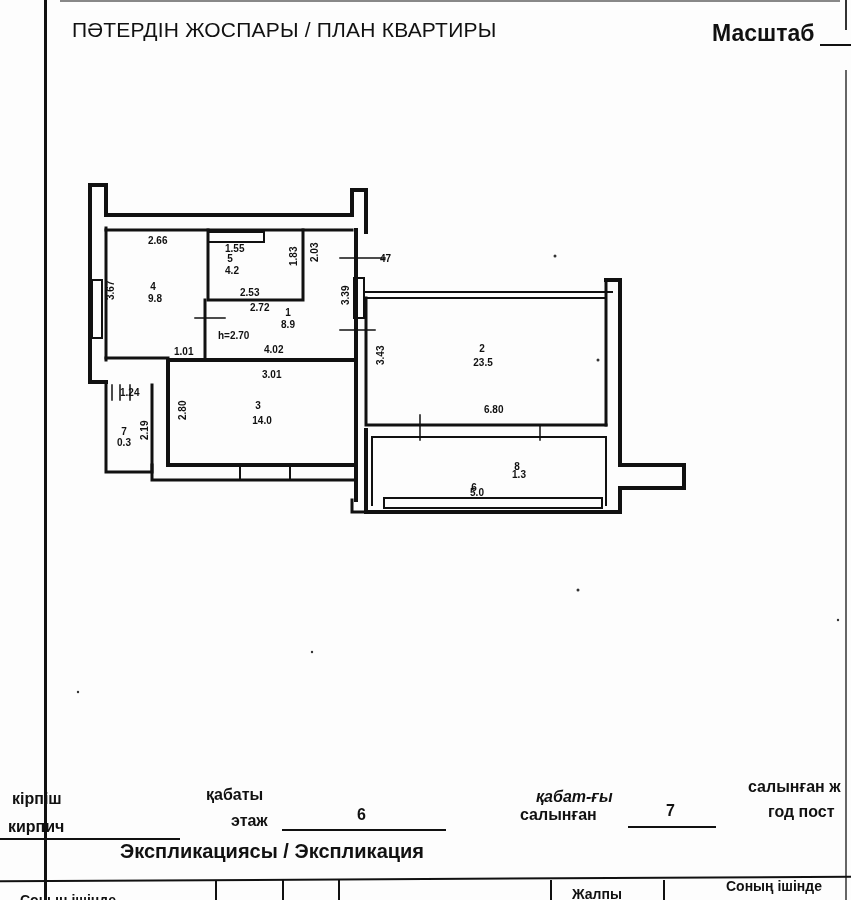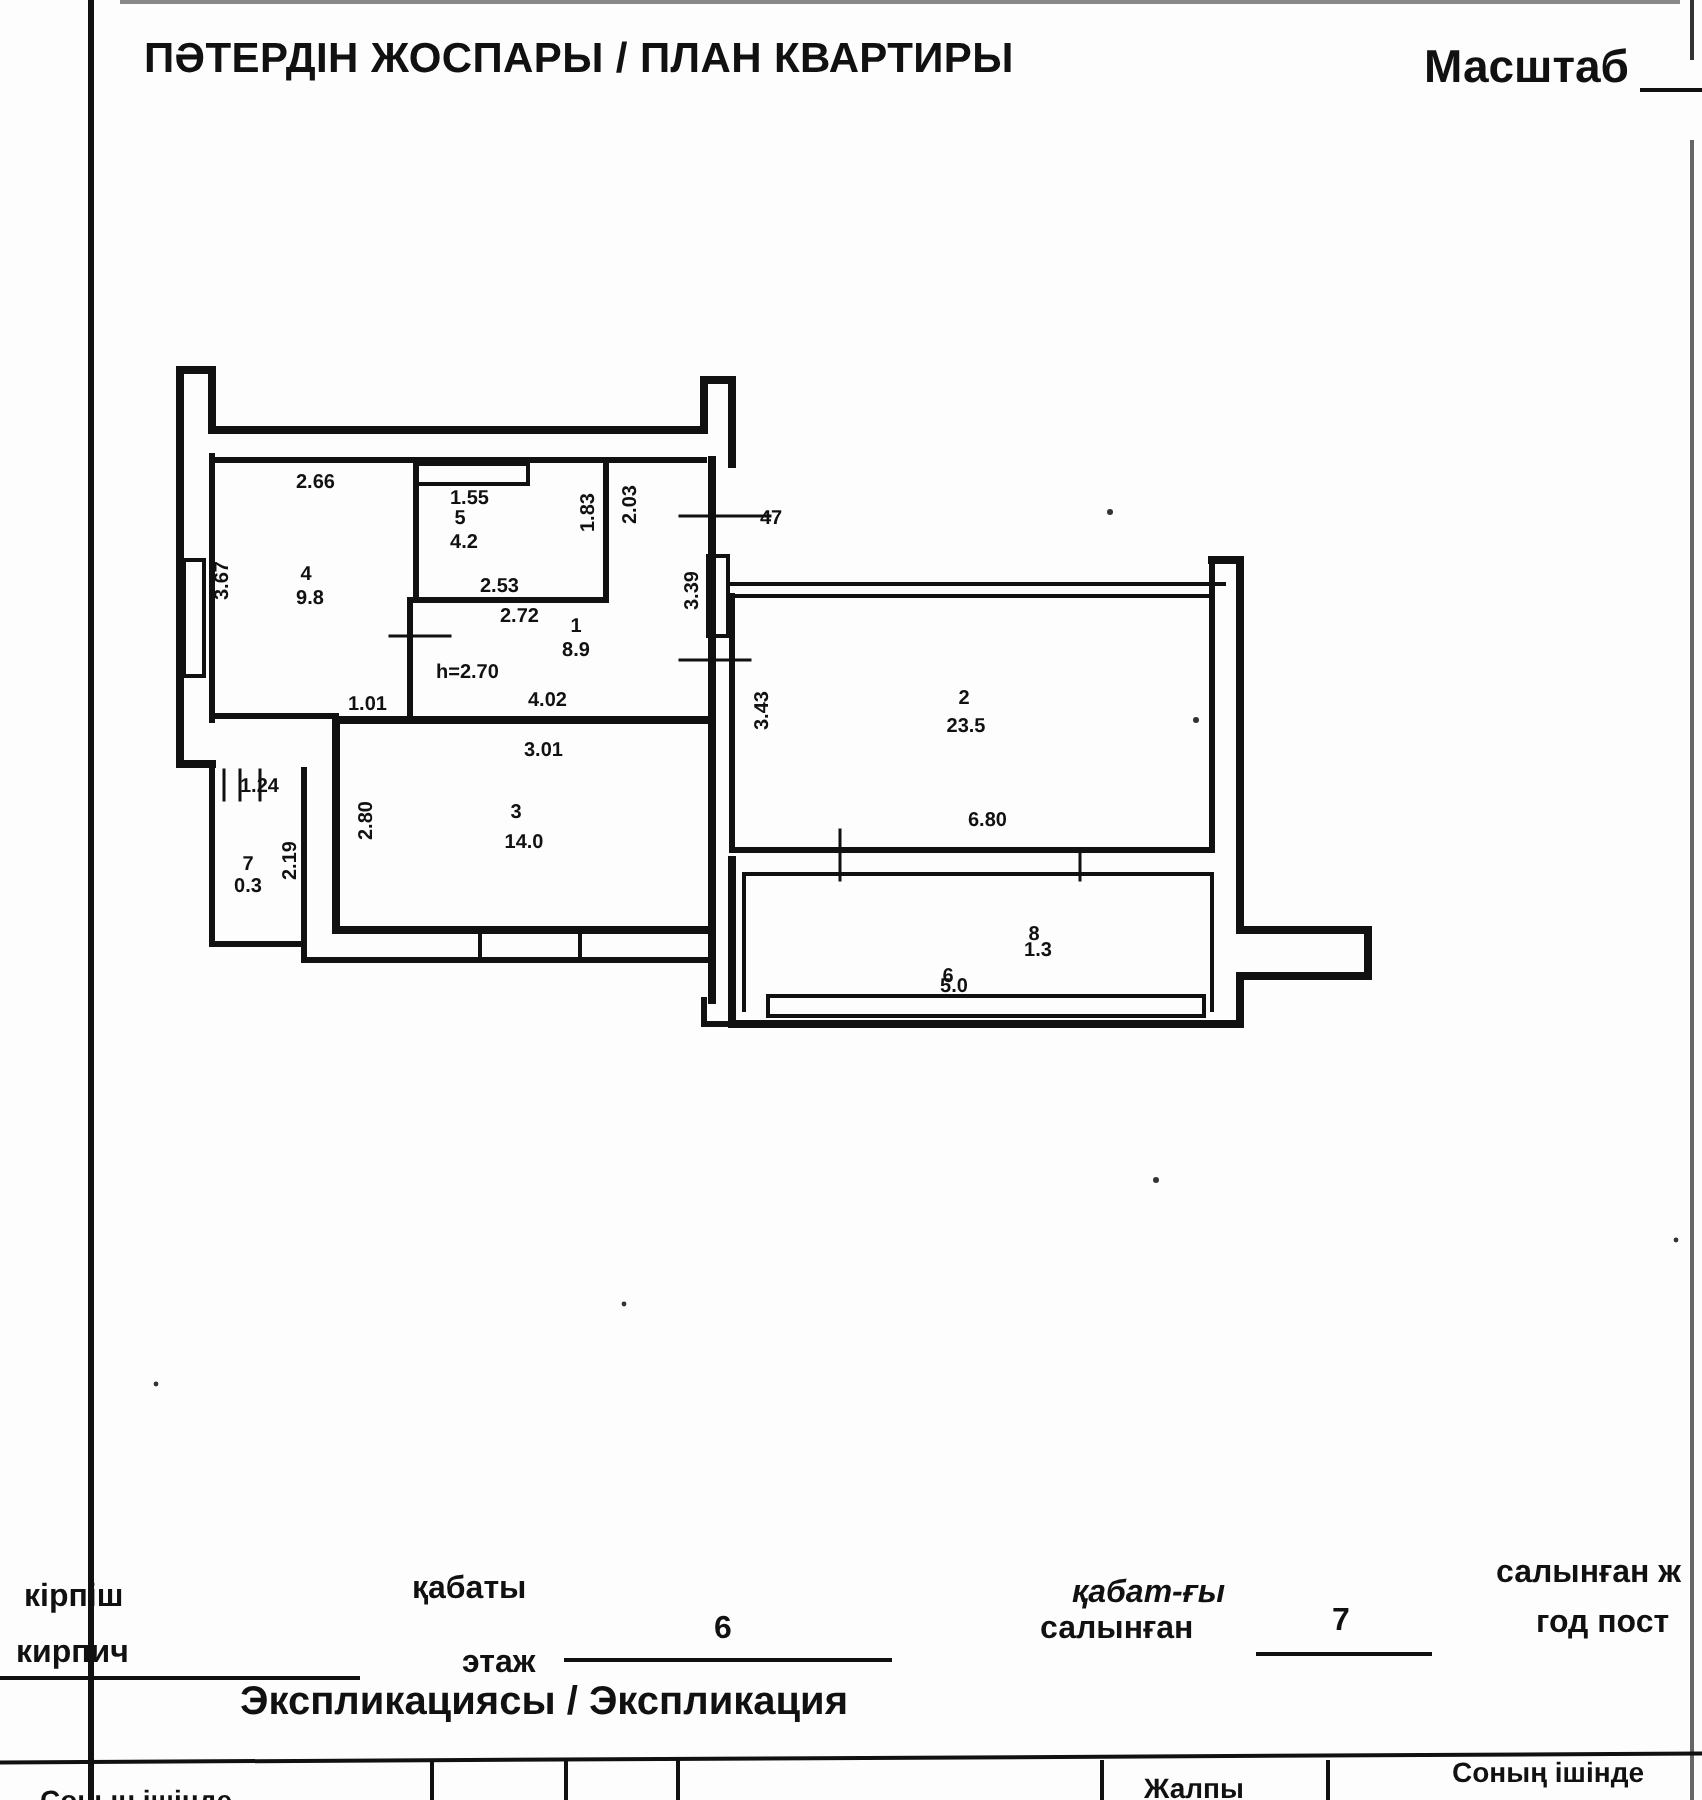--- a/index.html
+++ b/index.html
@@ -1,18 +1,18 @@
 <!DOCTYPE html>
 <html><head>
   <meta charset="utf-8">
   <style>
     html, body { margin:0; padding:0; }
     body { width:851px; height:900px; background:#fdfdfd; position:relative; overflow:hidden; font-family:"Liberation Sans", sans-serif; color:#111; }
     .abs { position:absolute; }
-    .title { left:72px; top:18px; font-size:21px; font-weight:bold; letter-spacing:0.2px; white-space:nowrap; }
+    .title { left:72px; top:18px; font-size:21px; font-weight:normal; letter-spacing:0.2px; white-space:nowrap; }
     .scale-label { left:712px; top:20px; font-size:23px; font-weight:bold; }
     .scale-line { left:820px; top:44px; width:40px; height:2px; background:#111; }
     .vline-left { left:44px; top:0; width:3px; height:900px; background:#111; }
     .vline-right { left:845px; top:0; width:2px; height:30px; background:#333; }
     .vline-right2 { left:845px; top:70px; width:2px; height:830px; background:#666; }
     .topline { left:60px; top:0; width:780px; height:2px; background:#888; }
     svg.plan { position:absolute; left:0; top:0; }
     .lbl { font-family:"Liberation Sans", sans-serif; font-weight:bold; fill:#111; }
     .bottom-text { font-size:16px; font-weight:bold; white-space:nowrap; }
     .field-line { height:2px; background:#111; }
@@ -128,21 +128,21 @@
     <circle cx="78" cy="692" r="1.2"></circle>
       <circle cx="838" cy="620" r="1.2"></circle>
   </g>
 </svg>
 
 <div class="abs bottom-text" style="left:12px;top:790px;text-align:center;">кірпіш</div>
 <div class="abs bottom-text" style="left:8px;top:818px;">кирпич</div>
 <div class="abs field-line" style="left:0;top:838px;width:175px;"></div>
 
 <div class="abs bottom-text" style="left:206px;top:786px;">қабаты</div>
-<div class="abs bottom-text" style="left:231px;top:812px;margin-top:11px;">этаж</div>
+<div class="abs bottom-text" style="left:231px;top:812px;">этаж</div>
 <div class="abs bottom-text" style="left:357px;top:806px;">6</div>
 <div class="abs field-line" style="left:282px;top:829px;width:164px;"></div>
 
 <div class="abs bottom-text" style="left:536px;top:788px;font-style:italic;">қабат-ғы</div>
 <div class="abs bottom-text" style="left:520px;top:806px;">салынған</div>
 <div class="abs bottom-text" style="left:666px;top:802px;">7</div>
 <div class="abs field-line" style="left:628px;top:826px;width:88px;"></div>
 
 <div class="abs bottom-text" style="left:748px;top:778px;">салынған ж</div>
 <div class="abs bottom-text" style="left:768px;top:803px;">год пост</div>

